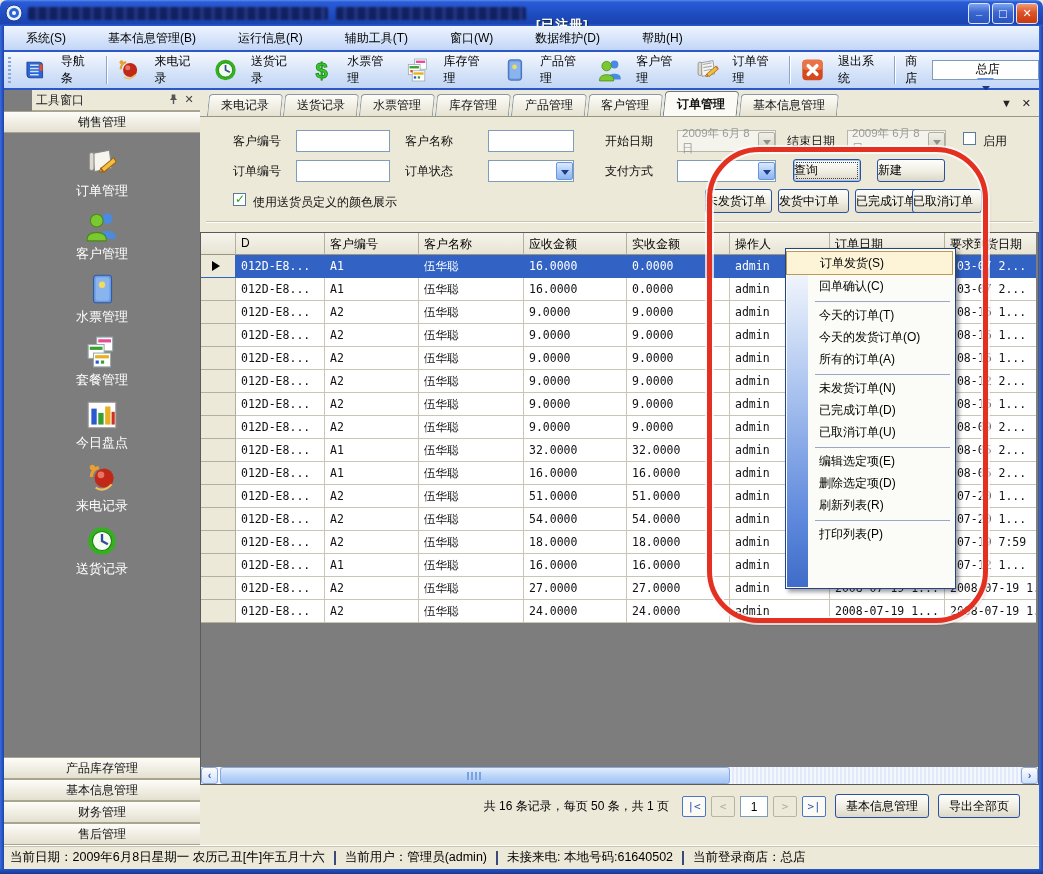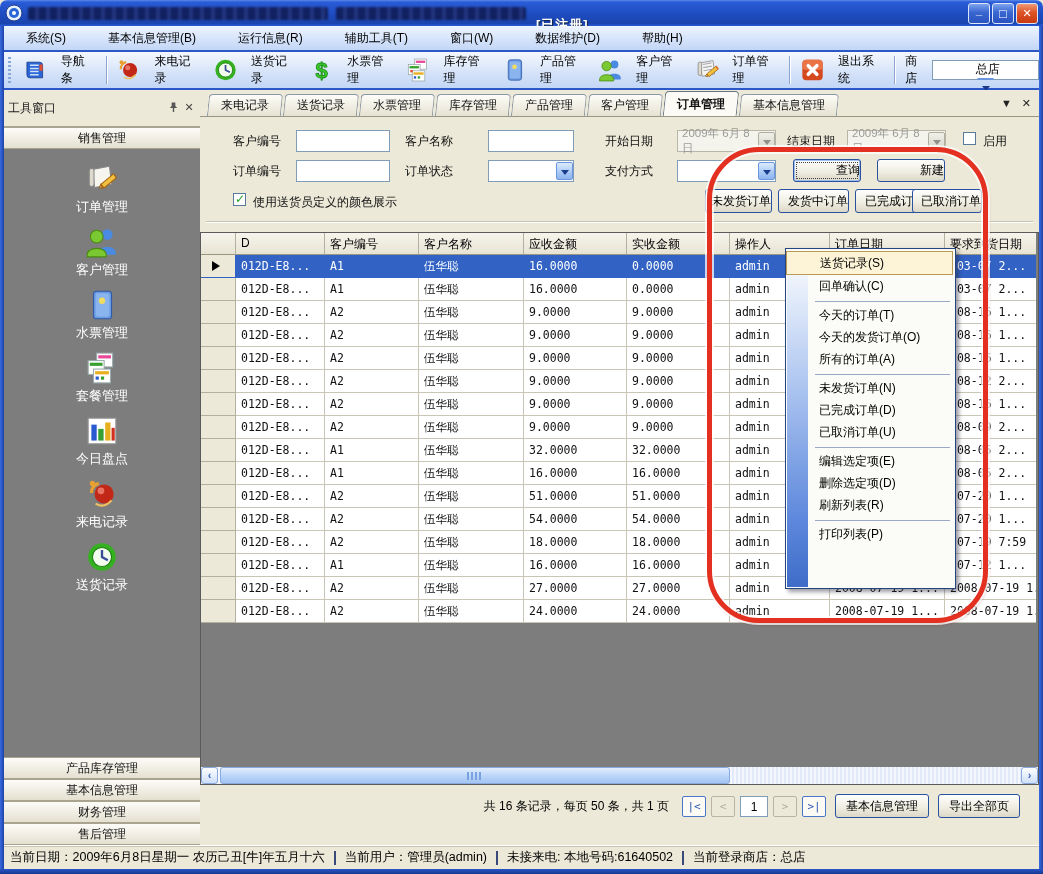--- a/index.html
+++ b/index.html
@@ -45,21 +45,21 @@
   .combo { width:110px; height:20px; background:#fff; border:1px solid #7f9db9; display:flex; align-items:center;flex-direction:column; }
   .combo .val { flex:1; padding-left:4px; }
   .drop { width:17px; height:18px; border:1px solid #6a96e0; border-radius:2px;
     background:linear-gradient(180deg,#dcebfd,#a8c8f4 60%,#8cb4ee); position:relative; }
   .drop::after { content:""; position:absolute; left:4px; top:7px; border:4px solid transparent; border-top:5px solid #1a3c8c; }
   .drop.gray { background:linear-gradient(180deg,#f0f0ea,#d8d6c8); border-color:#b0aea0; }
   .drop.gray::after { border-top-color:#909088; }
 
   
   .sidebar { position:absolute; left:4px; top:90px; width:196px; height:755px; background:#7d7d7d; display:flex; flex-direction:column; }
-  .sb-title { height:37px; background:#ece9d8; border-bottom:1px solid #aaa696; display:flex; align-items:center; padding:0 4px; color:#222; }
+  .sb-title { height:21px; background:#ece9d8; border-bottom:1px solid #aaa696; display:flex; align-items:center; padding:0 4px; color:#222;margin-left:28px; }
   .sb-title .t { flex:1; }
   .sb-ico { width:14px; height:14px; text-align:center; line-height:13px; color:#444; font-size:11px; }
   .sb-group, .sb-bgroup { height:22px; background:linear-gradient(180deg,#fdfcf8,#e4e0d0); border:1px solid #a8a490; border-left:none; border-right:none;
     text-align:center; line-height:21px; color:#111; }
   .sb-body { flex:1; overflow:hidden; padding-top:8px; }
   .sb-item { width:100%; height:63px; display:flex; flex-direction:column; align-items:center; justify-content:center; color:#fff; cursor:pointer; }
   .sb-item svg { width:34px; height:34px; }
   .sb-item .lbl { margin-top:2px; font-size:13px; }
   .sb-bottom { margin-top:auto; }
 
@@ -75,21 +75,21 @@
   .tab-tools .g { cursor:pointer; }
 
   .filterpanel { position:absolute; left:0; top:27px; width:839px; height:115px; }
   .fp-abs { position:absolute; }
   .flabel { color:#111; line-height:22px; }
   .tinput { background:#fff; border:1px solid #7f9db9; height:22px; }
   .datefield { height:22px; border:1px solid #b8b6a8; background:#f5f4ec; color:#9a9a96; display:flex; align-items:center; }
   .datefield .val { flex:1; padding-left:4px; font-size:11.5px; }
   .selcombo { height:22px; border:1px solid #7f9db9; background:#fff; display:flex; align-items:center; }
   .selcombo .val { flex:1; }
-  .xpbtn { border:1px solid #2a50a0; border-radius:3px; background:linear-gradient(180deg,#fefefc,#f0eee2 55%,#dcd8c8); color:#000; text-align:right; }
+  .xpbtn { border:1px solid #2a50a0; border-radius:3px; background:linear-gradient(180deg,#fefefc,#f0eee2 55%,#dcd8c8); color:#000; text-align:left; }
   .btn-q { outline:1px dotted #444; outline-offset:-4px; box-shadow:inset 0 0 0 1px #9ec0f0; }
   .checkbox { width:13px; height:13px; background:#fff; border:1px solid #5a7a9a; display:inline-block; vertical-align:-2px; position:relative; }
   .checkbox.checked::after { content:"✓"; position:absolute; left:1px; top:-2px; color:#21a121; font-weight:bold; font-size:12px; }
   .fp-sep { position:absolute; left:6px; right:6px; top:104px; height:2px; border-top:1px solid #c6c2b2; border-bottom:1px solid #fff; }
 
   
   .grid { position:absolute; left:0; top:142px; width:839px; height:553px; background:#7d7d7d; border:1px solid #5a5a5a; }
   .tbl { position:absolute; left:0; top:0; width:836px; }
   .hrow, .trow { display:flex; }
   .hc { height:22px; background:linear-gradient(180deg,#f6f4ec,#e8e4d4); border-right:1px solid #b4b0a0; border-bottom:1px solid #9a9684;
@@ -632,21 +632,21 @@
   <span>未接来电: 本地号码:61640502</span>
   <span class="st-sep"></span>
   <span>当前登录商店：总店</span>
 </div>
 
 <div class="frame-l"></div>
 <div class="frame-r"></div>
 <div class="frame-b"></div>
 
 <div class="ctxmenu">
-  <div class="mi hl">送货记录(S)</div>
+  <div class="mi hl">订单发货(S)</div>
   <div class="mi">回单确认(C)</div>
   <div class="msep"></div>
   <div class="mi">今天的订单(T)</div>
   <div class="mi">今天的发货订单(O)</div>
   <div class="mi">所有的订单(A)</div>
   <div class="msep"></div>
   <div class="mi">未发货订单(N)</div>
   <div class="mi">已完成订单(D)</div>
   <div class="mi">已取消订单(U)</div>
   <div class="msep"></div>

